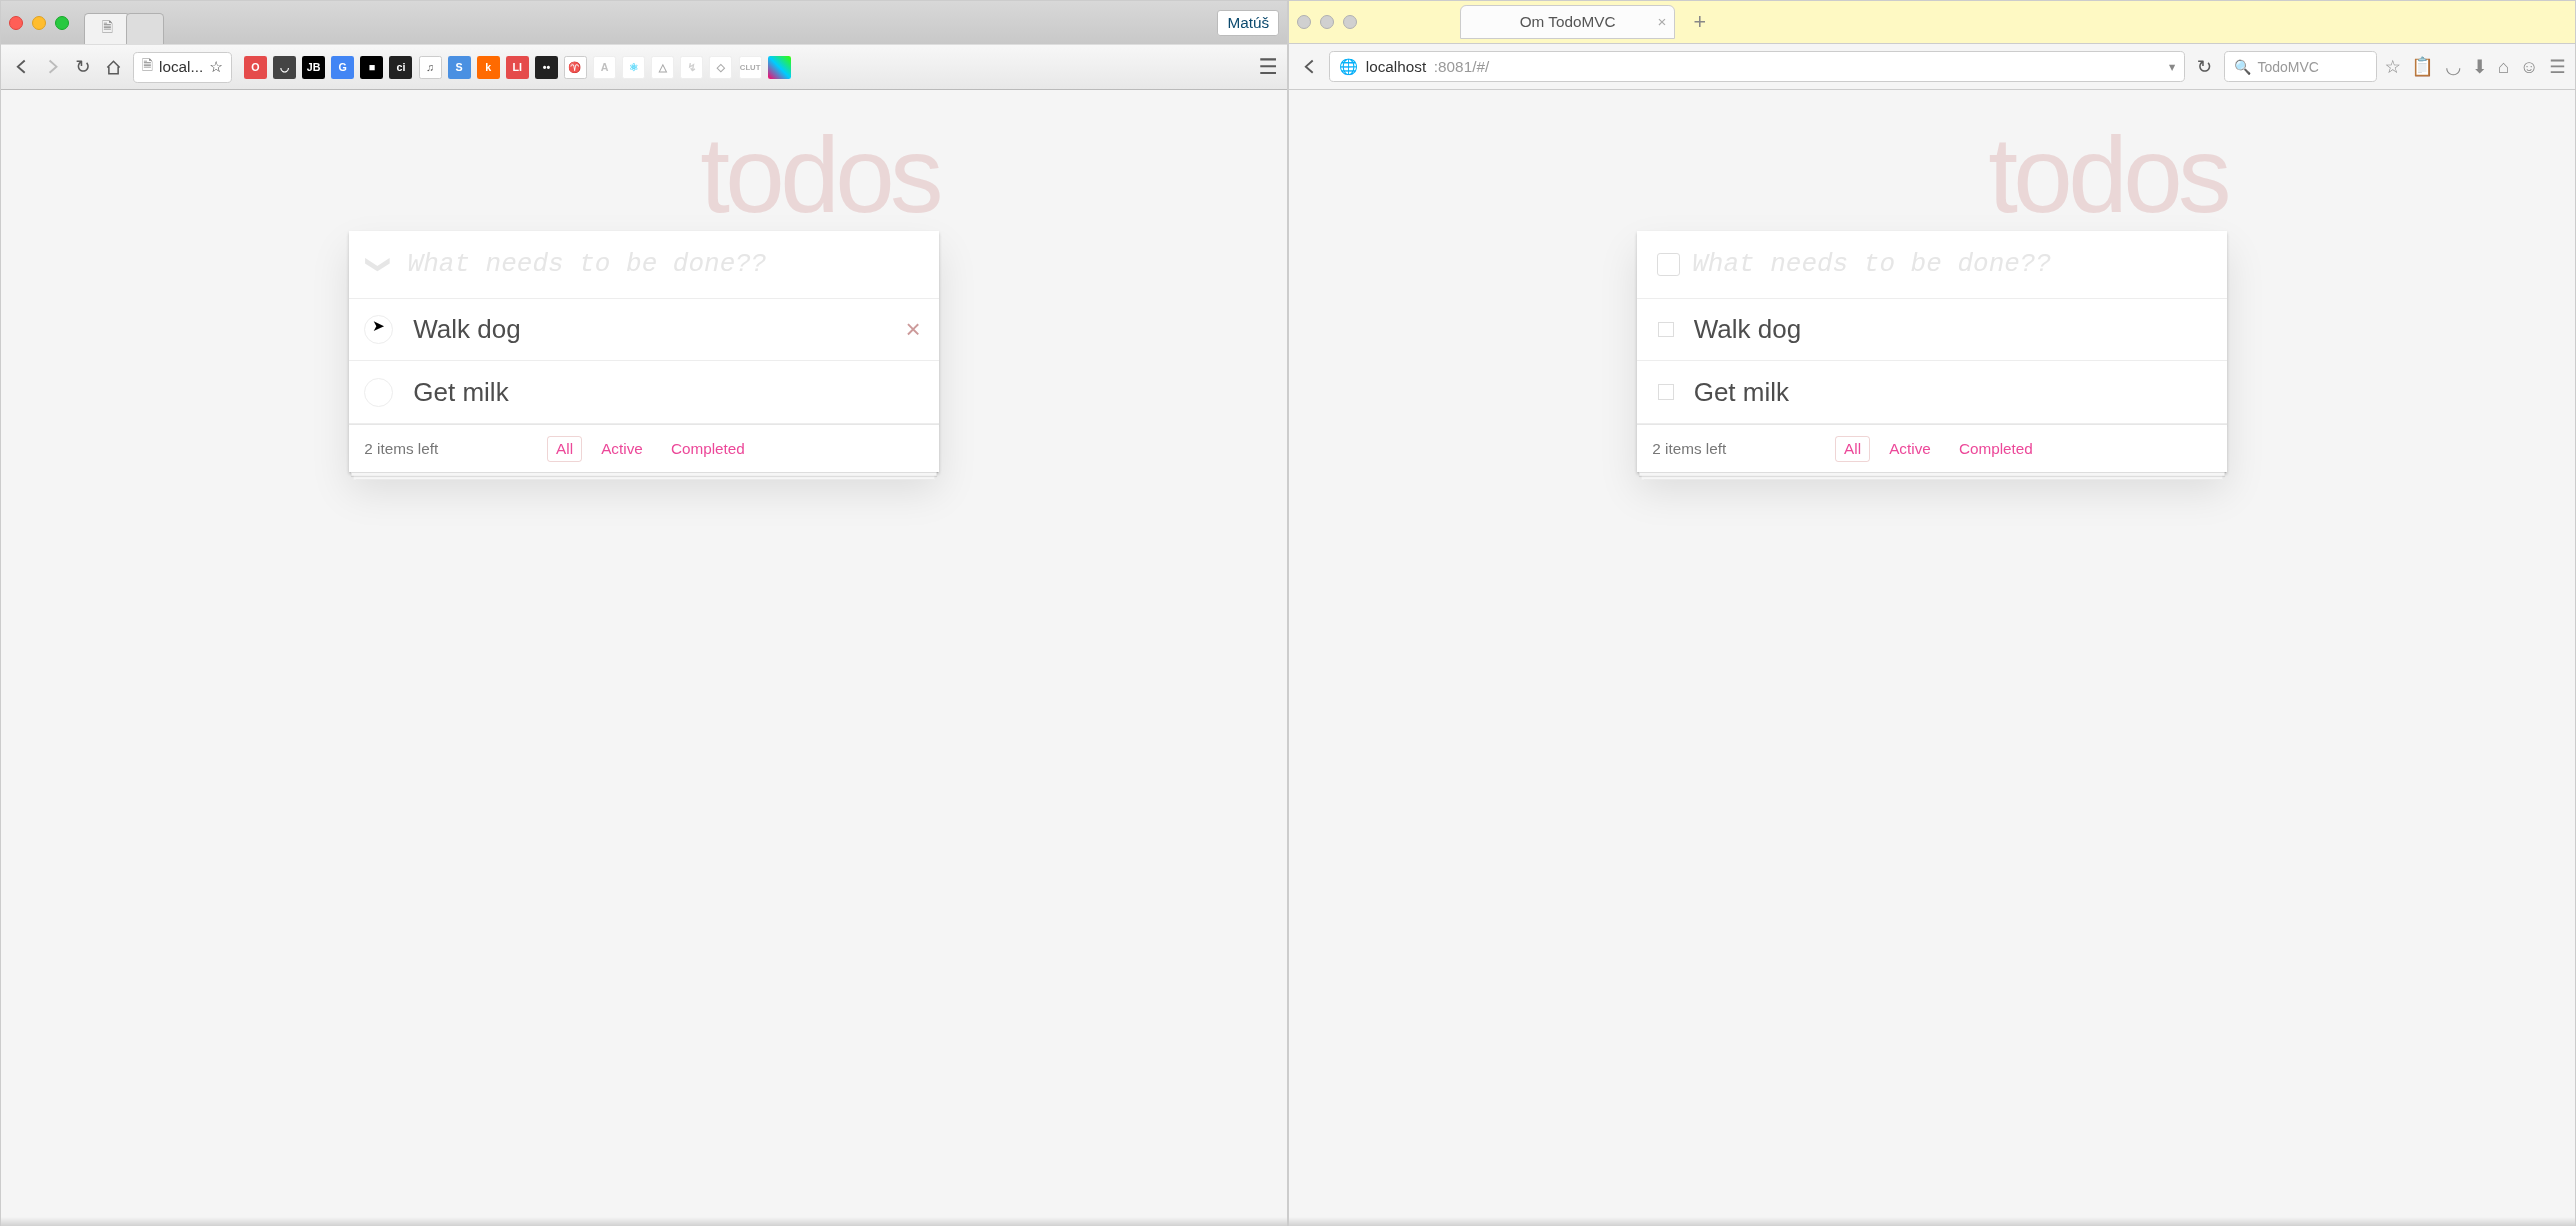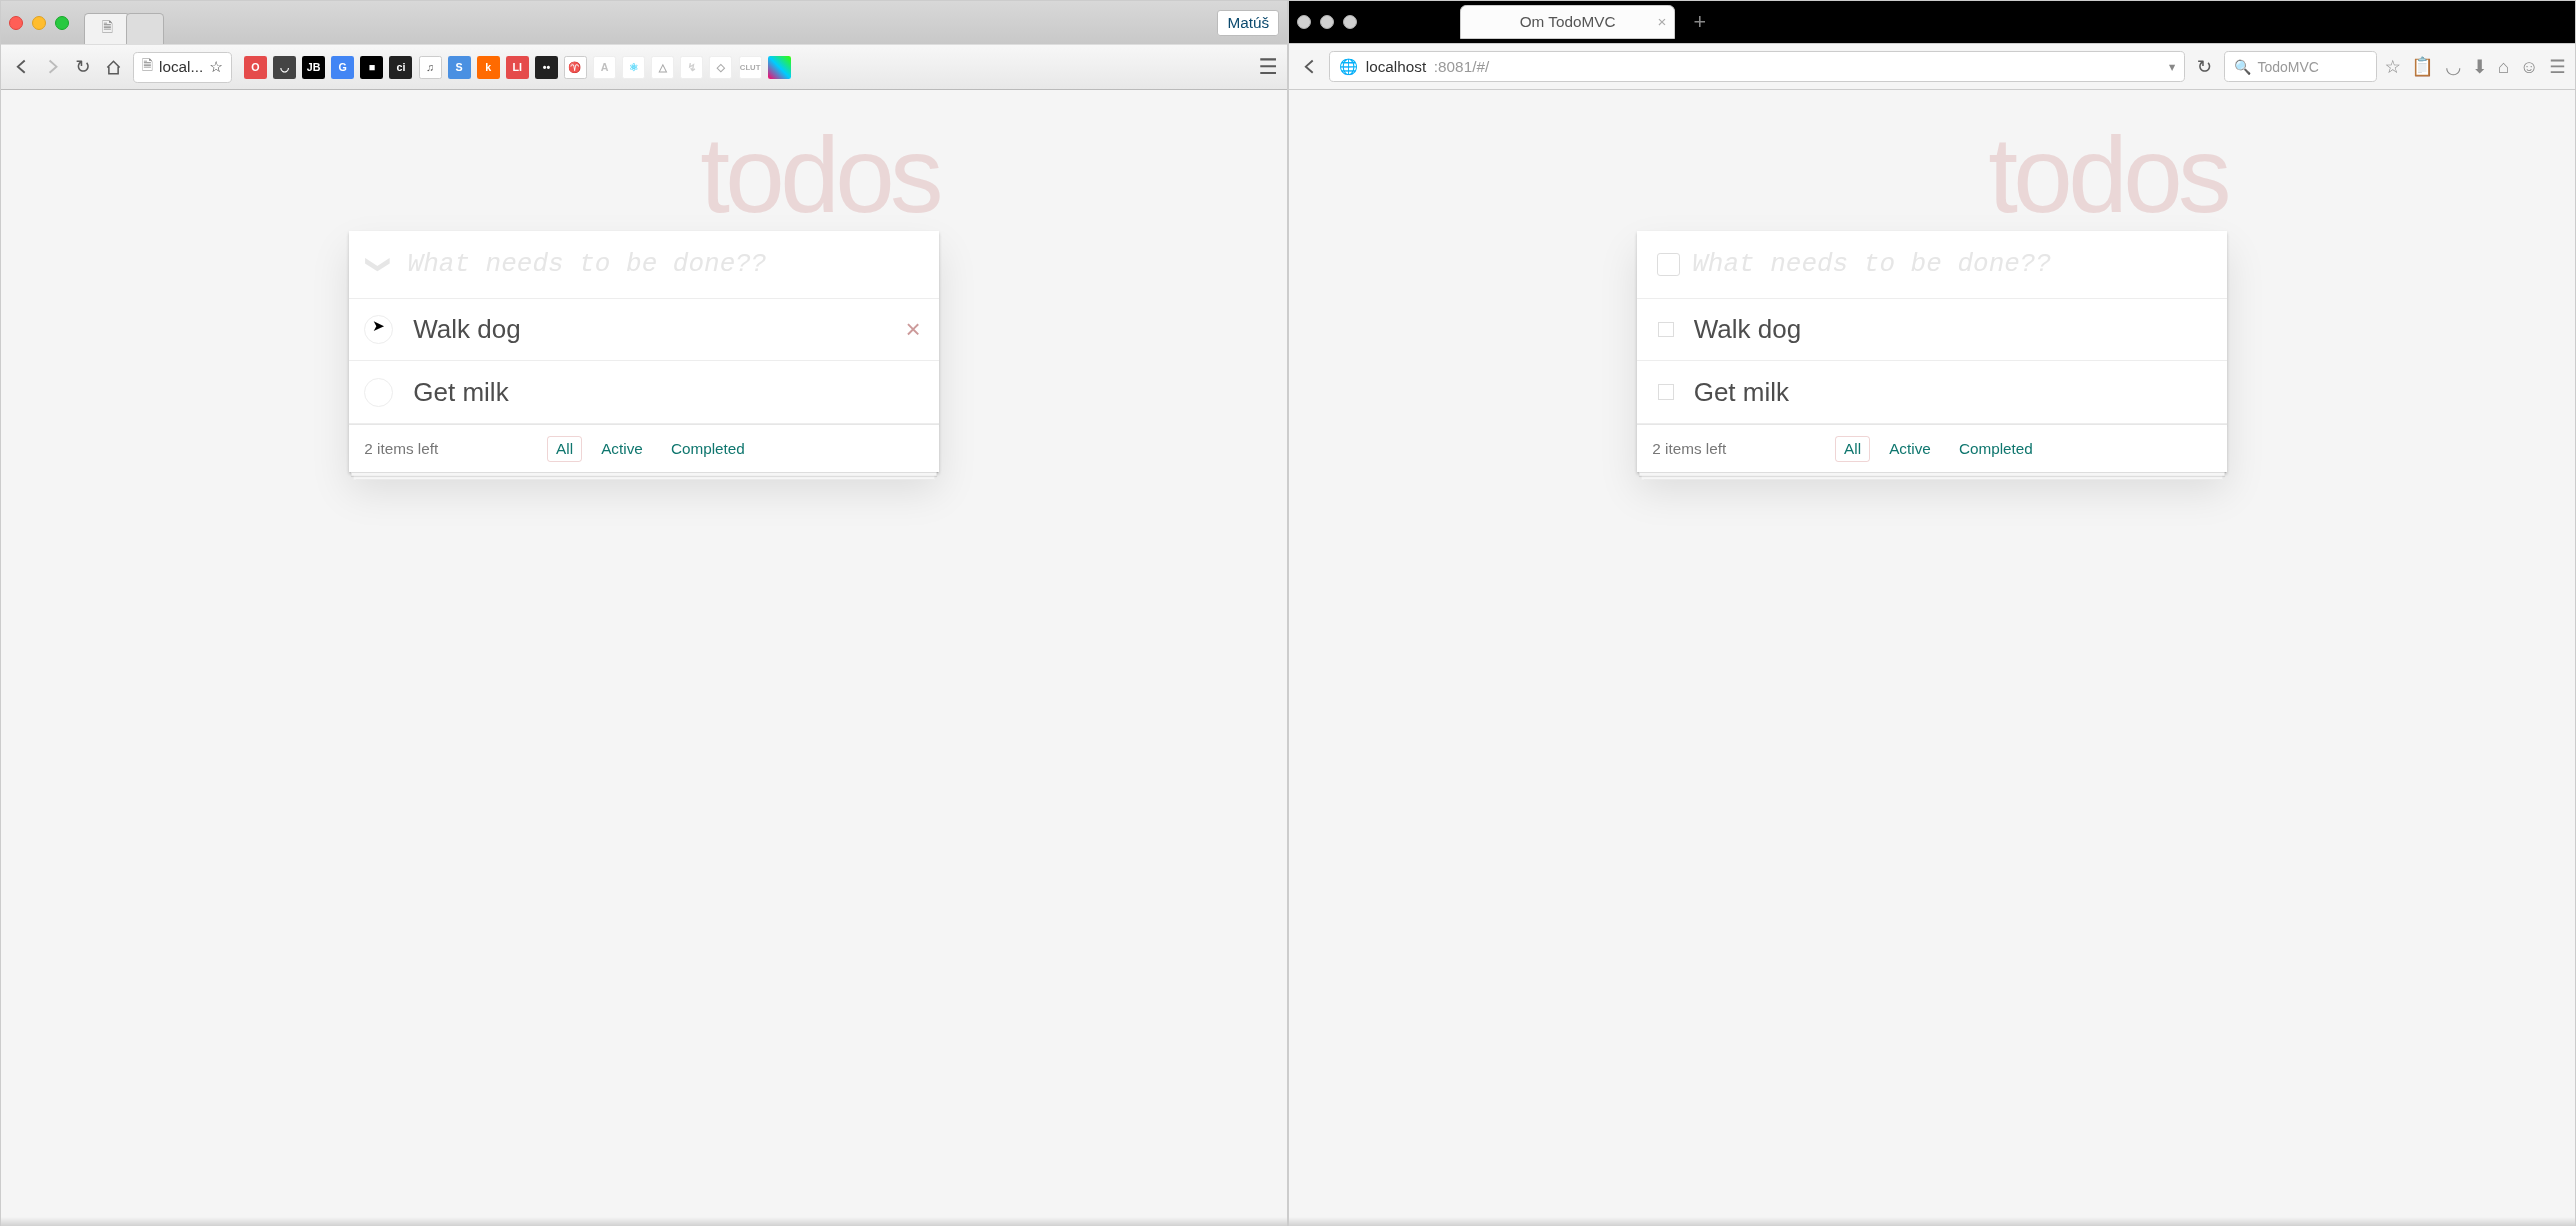--- a/index.html
+++ b/index.html
@@ -120,21 +120,21 @@
       justify-content: center;
       color: #fff;
       font-size: 10.7px;
       font-weight: bold;
       border-radius: 2.3px;
     }
     .hamburger { color: #5a5a5a; font-size: 21.5px; margin-left: auto; }
 
     
     .ff-tabbar {
-      background: #000000;
+      background: #fef9c3;
       height: 43px;
       display: flex;
       align-items: center;
       padding: 0 7.7px;
       gap: 10.7px;
       border-bottom: 0.8px solid #ccc;
     }
     .ff-tab {
       height: 34px;
       width: 215px;
@@ -343,21 +343,21 @@
         0 13px 1.5px -4.6px rgba(0,0,0,0.1);
     }
     .filters {
       display: flex;
       gap: 10.7px;
     }
     .filter {
       padding: 3.1px 7.7px;
       border: 0.8px solid transparent;
       border-radius: 3.1px;
-      color: #0f766e;
+      color: #ec4899;
     }
     .filter.selected {
       border-color: rgba(175, 47, 47, 0.2);
     }
   </style>
 </head>
 <body>
 
 <div class="browser-window">
   <div class="chrome-tabbar">

